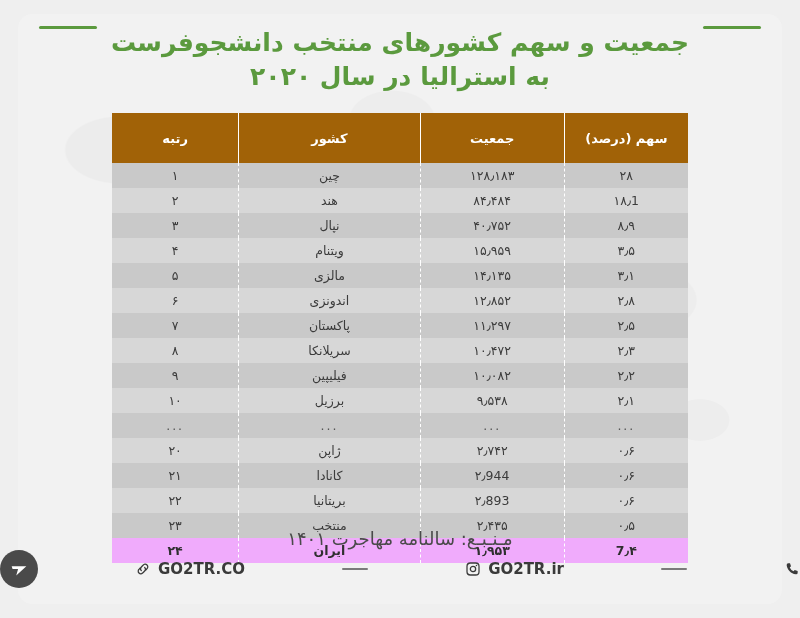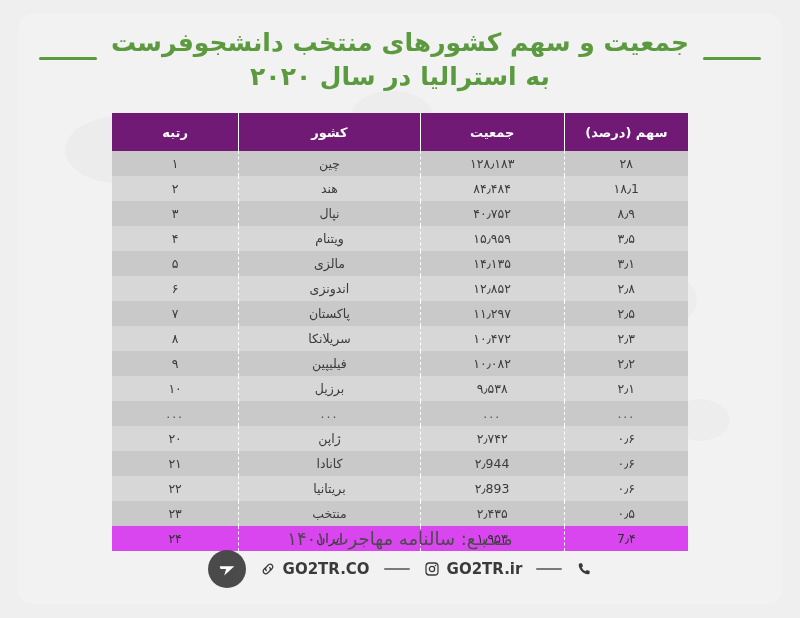--- a/index.html
+++ b/index.html
@@ -62,21 +62,21 @@
   .title-line {
     color: #5b9a3e;
     font-weight: bold;
     font-size: 25px;
     line-height: 34px;
     letter-spacing: 0;
     direction: rtl;
   }
   .title-row {
     display: flex;
-    align-items: flex-end;
+    align-items: flex-start;
     justify-content: center;
     gap: 14px;
   }
   .title-rule {
     width: 58px;
     height: 3px;
     background: #5b9a3e;
     border-radius: 2px;
   }
 
@@ -87,47 +87,47 @@
     left: 112px;
     width: 576px;
   }
   table {
     width: 100%;
     border-collapse: collapse;
     direction: rtl;
     table-layout: fixed;
   }
   thead th {
-    background: #701a75;
+    background: #a16207;
     color: #ffffff;
     font-size: 13px;
     font-weight: bold;
     height: 26px;
-    padding: 6px;
+    padding: 12px;
     text-align: center;
     border-left: 1px solid #ffffff;
   }
   thead th:last-child { border-left: none; }
 
   tbody td {
     height: 25px;
     padding: 0;
     font-size: 12.5px;
     color: #3b3b3b;
     text-align: center;
     border-left: 1px dashed #ffffff;
   }
   tbody td:last-child { border-left: none; }
 
   tbody tr.odd td  { background: #c9c9c9; }
   tbody tr.even td { background: #d7d7d7; }
   tbody tr.highlight td {
-    background: #d946ef;
+    background: #f0abfc;
     color: #2f2f2f;
-    font-weight: normal;
+    font-weight: bold;
   }
   tbody tr.dots td { color: #555; letter-spacing: 2px; }
 
   
   col.c-share { width: 21.5%; }
   col.c-pop   { width: 25%; }
   col.c-country { width: 31.5%; }
   col.c-rank  { width: 22%; }
 
   
@@ -144,21 +144,21 @@
 
   
   .footer {
     position: absolute;
     top: 547px;
     left: 0;
     right: 0;
     height: 44px;
     display: flex;
     align-items: center;
-    justify-content: center;
+    justify-content: space-between;
     gap: 14px;
     direction: ltr;
   }
   .brand-logo {
     width: 38px;
     height: 38px;
     border-radius: 50%;
     background: #4a4a4a;
     display: flex;
     align-items: center;

